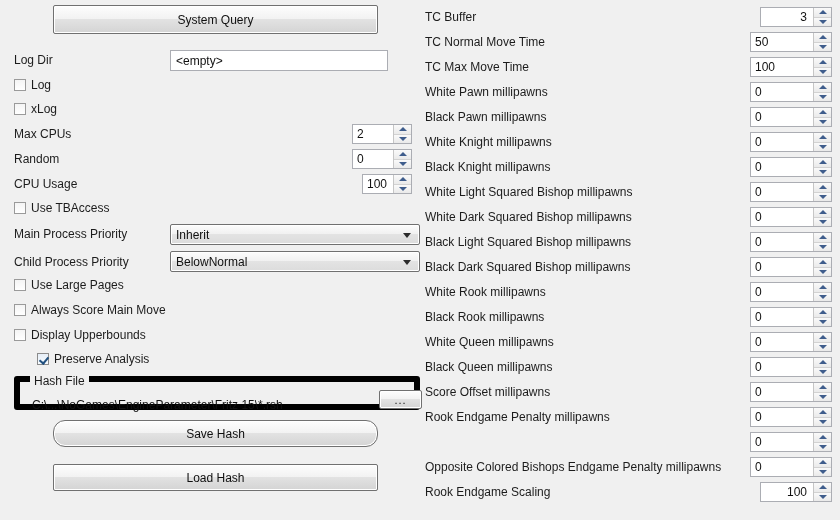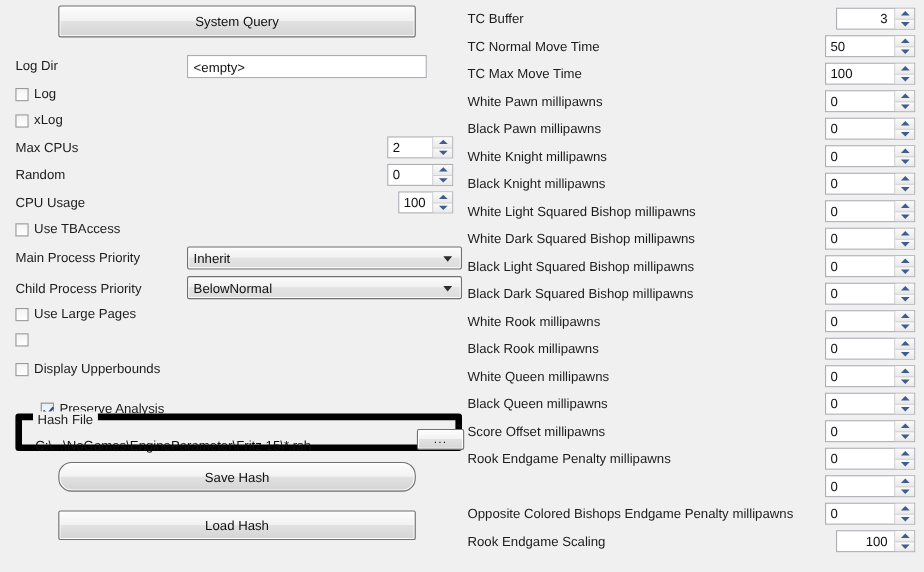--- a/index.html
+++ b/index.html
@@ -49,21 +49,21 @@
     background: #ffffff;
     border: 1px solid #abadb3;
     box-sizing: border-box;
     display: flex; align-items: center;
     padding-left: 5px;
     font-size: 12px; color: #111;
     overflow: hidden; white-space: nowrap;
   }
 
   
-  .cb-row { position: absolute; display: flex; align-items: flex-end; }
+  .cb-row { position: absolute; display: flex; align-items: center; }
   .cb-box {
     width: 12px; height: 12px; box-sizing: border-box;
     border: 1px solid #9a9a9a;
     background: linear-gradient(to bottom, #f4f4f4 0%, #ffffff 100%);
     position: relative; flex: 0 0 auto;
   }
   .cb-box.checked {
     border: 1px solid #8b8b8b;
     background: linear-gradient(to bottom, #e6eef7 0%, #f7fbff 100%);
   }
@@ -231,26 +231,27 @@
     <span>BelowNormal</span>
     <span class="arrow"></span>
   </div>
 
   <div class="cb-row" style="left:14px; top:278px;">
     <span class="cb-box"></span>
     <span class="cb-label">Use Large Pages</span>
   </div>
   <div class="cb-row" style="left:14px; top:303px;">
     <span class="cb-box"></span>
+    <span class="cb-label">Always Score Main Move</span>
   </div>
   <div class="cb-row" style="left:14px; top:328px;">
     <span class="cb-box"></span>
     <span class="cb-label">Display Upperbounds</span>
   </div>
-  <div class="cb-row" style="left:14px; top:364px;padding-left:23px;">
+  <div class="cb-row" style="left:14px; top:352px;padding-left:23px;">
     <span class="cb-box checked"></span>
     <span class="cb-label">Preserve Analysis</span>
   </div>
 
   <div class="groupbox" style="left:14px; top:376px; width:406px; height:34px;">
     <span class="legend">Hash File</span>
     <span class="path">C:\...\NoGames\EngineParameter\Fritz 15\*.rsh</span>
     <div class="btn small" style="left:359px; top:8px; width:43px; height:19px;">...</div>
   </div>
 

